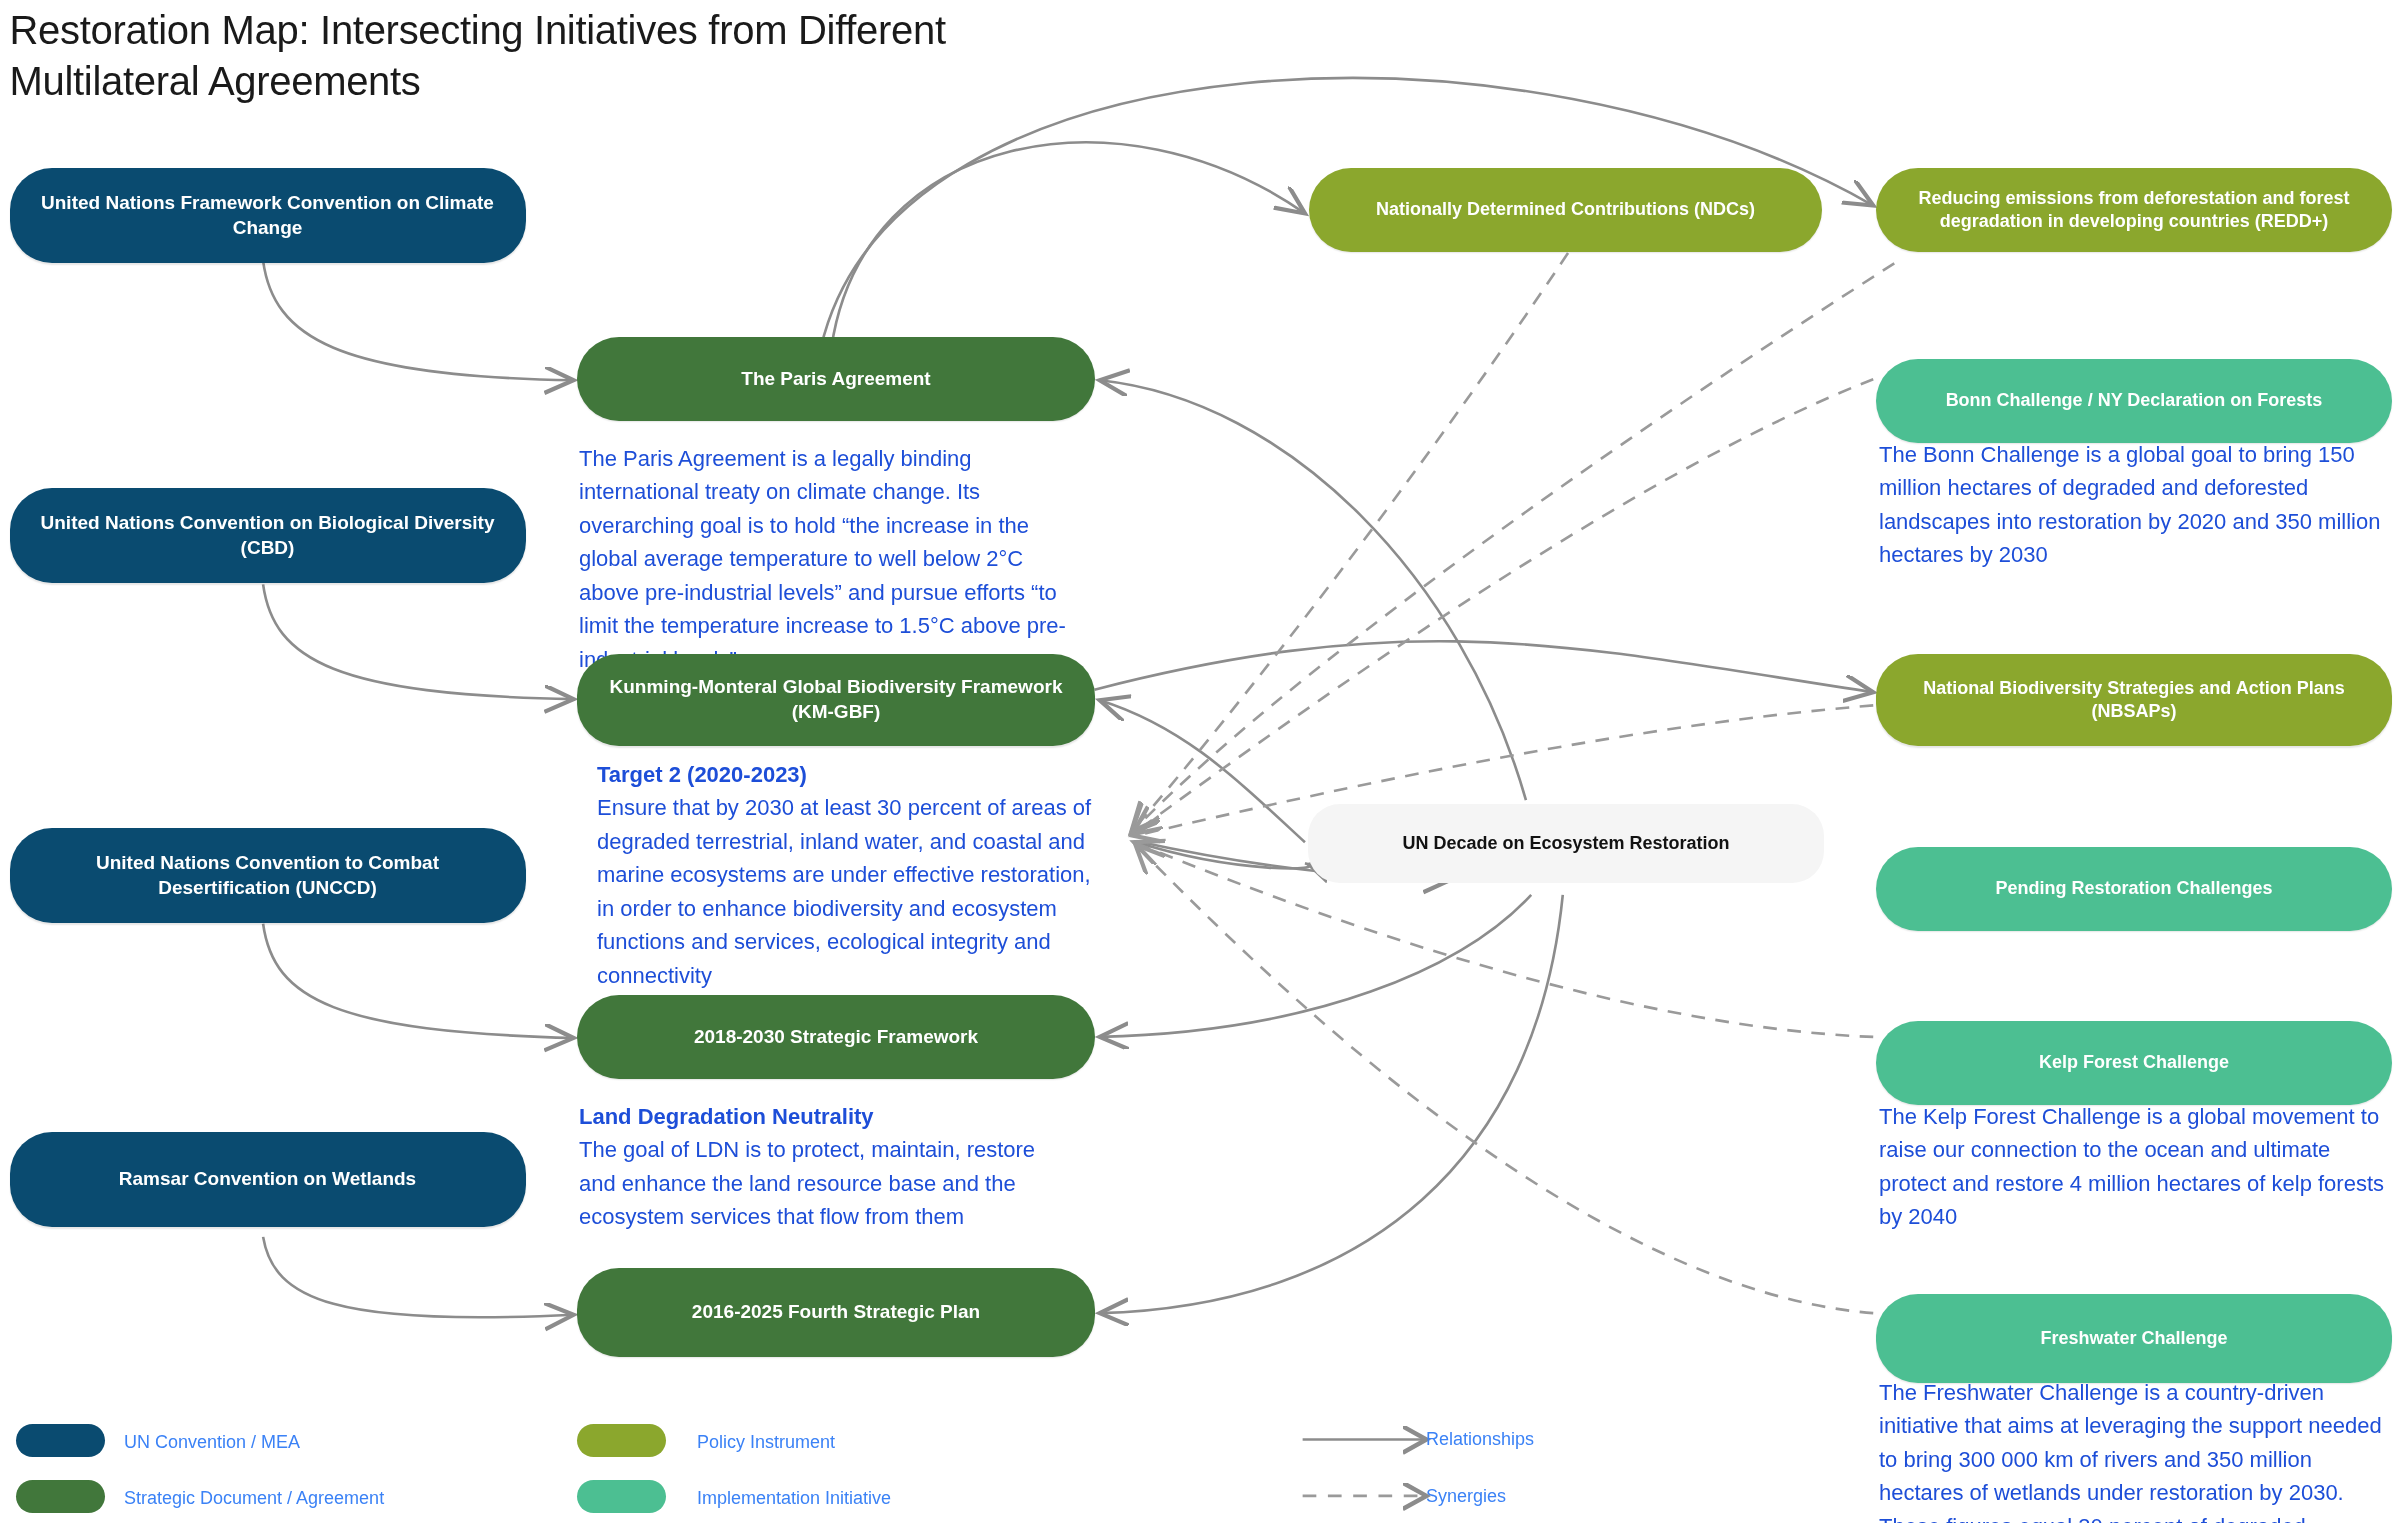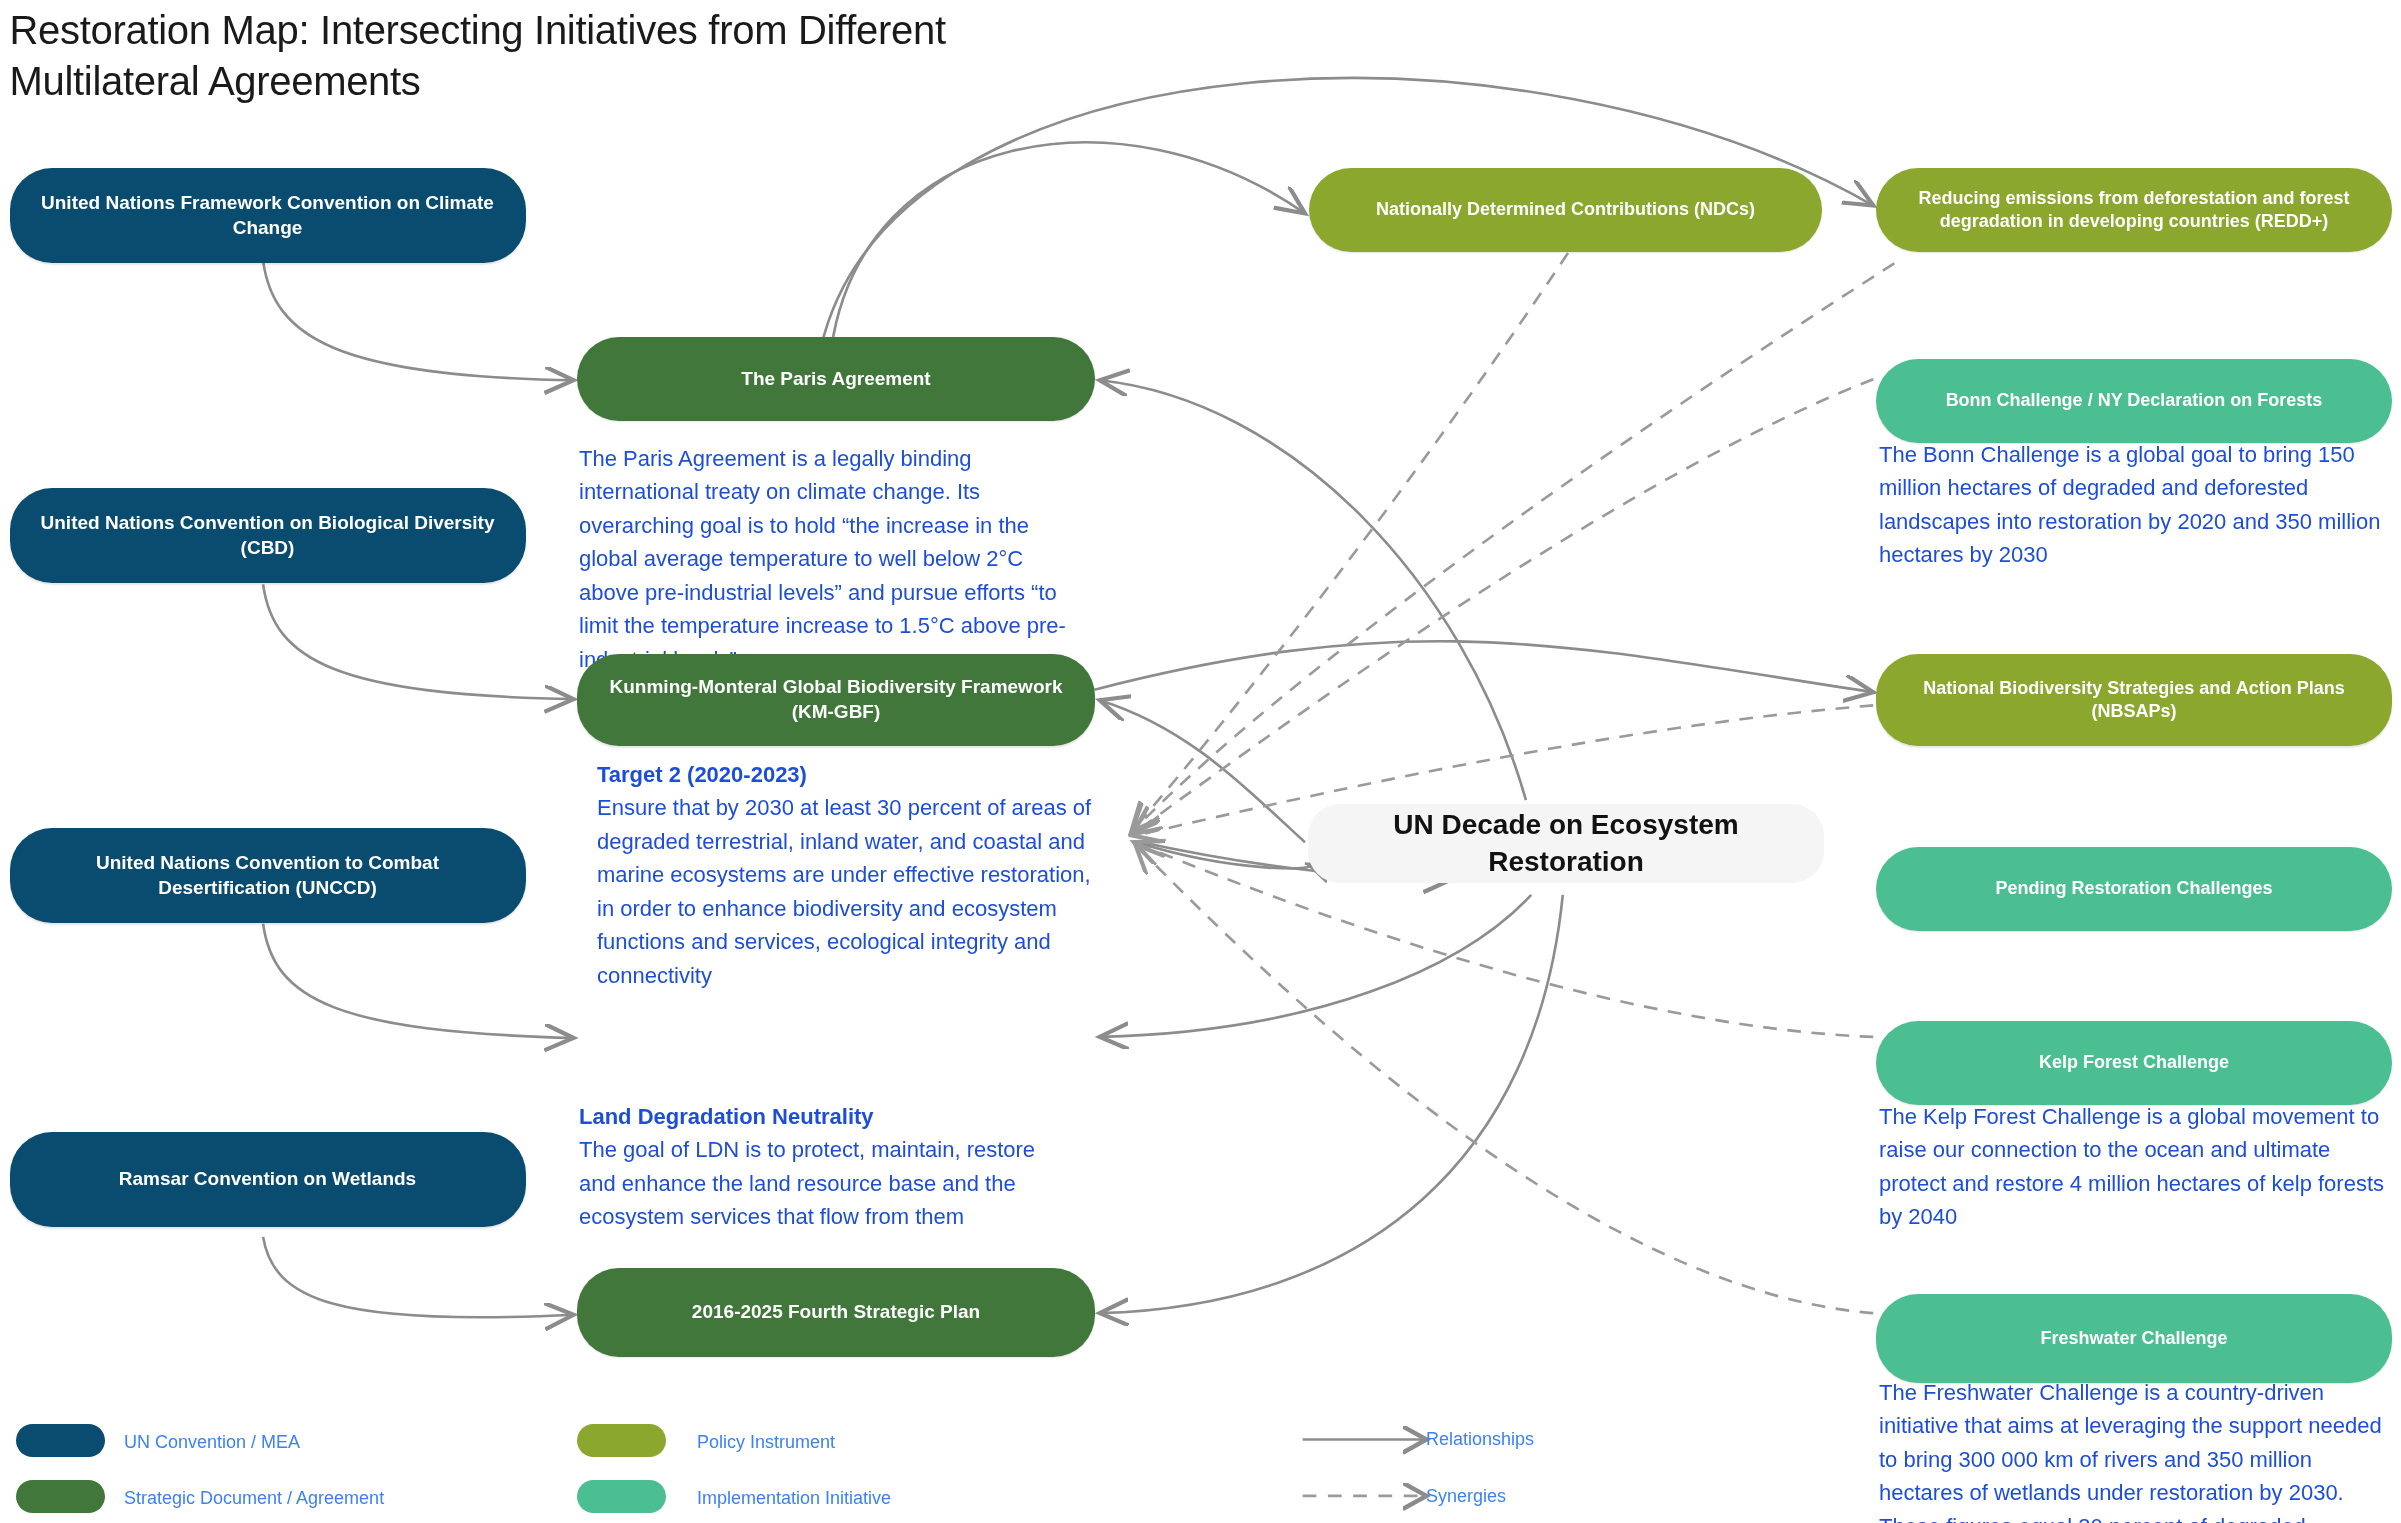--- a/index.html
+++ b/index.html
@@ -132,30 +132,33 @@
   <div class="desc" style="left:579px;top:442px;width:495px;">The Paris Agreement is a legally binding international treaty on climate change. Its overarching goal is to hold “the increase in the global average temperature to well below 2°C above pre-industrial levels” and pursue efforts “to limit the temperature increase to 1.5°C above pre-industrial levels”</div>
 
   <div class="node n-strategic" style="left:577px;top:654px;width:518px;height:92px;font-size:19px;">
     <span>Kunming-Monteral Global Biodiversity Framework (KM-GBF)</span>
   </div>
   <div class="desc" style="left:597px;top:758px;width:500px;">
     <b>Target 2 (2020-2023)</b>
     <span>Ensure that by 2030 at least 30 percent of areas of degraded terrestrial, inland water, and coastal and marine ecosystems are under effective restoration, in order to enhance biodiversity and ecosystem functions and services, ecological integrity and connectivity</span>
   </div>
 
+  <div class="node n-strategic" style="left:577px;top:995px;width:518px;height:84px;font-size:19px;">
+    <span>2018-2030 Strategic Framework</span>
+  </div>
   <div class="desc" style="left:579px;top:1100px;width:497px;">
     <b>Land Degradation Neutrality</b>
     <span>The goal of LDN is to protect, maintain, restore and enhance the land resource base and the ecosystem services that flow from them</span>
   </div>
 
   <div class="node n-strategic" style="left:577px;top:1268px;width:518px;height:89px;font-size:19px;">
     <span>2016-2025 Fourth Strategic Plan</span>
   </div>
 
-  <div class="node n-center" style="left:1308px;top:804px;width:516px;height:79px;font-size:28px;">
+  <div class="node n-center" style="left:1308px;top:804px;width:516px;height:79px;font-size:18px;">
     <span>UN Decade on Ecosystem Restoration</span>
   </div>
 
   <div class="node n-policy" style="left:1309px;top:168px;width:513px;height:84px;font-size:18px;">
     <span>Nationally Determined Contributions (NDCs)</span>
   </div>
 
   <div class="node n-policy" style="left:1876px;top:168px;width:516px;height:84px;font-size:18px;">
     <span>Reducing emissions from deforestation and forest degradation in developing countries (REDD+)</span>
   </div>

